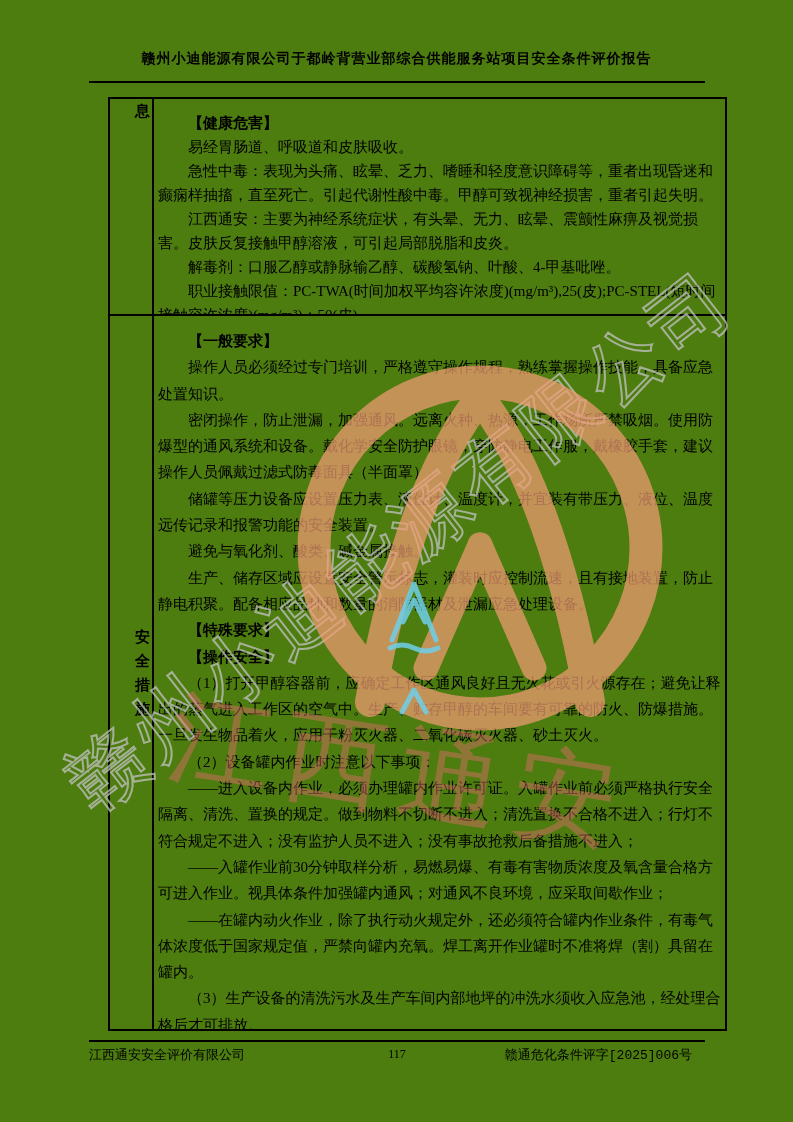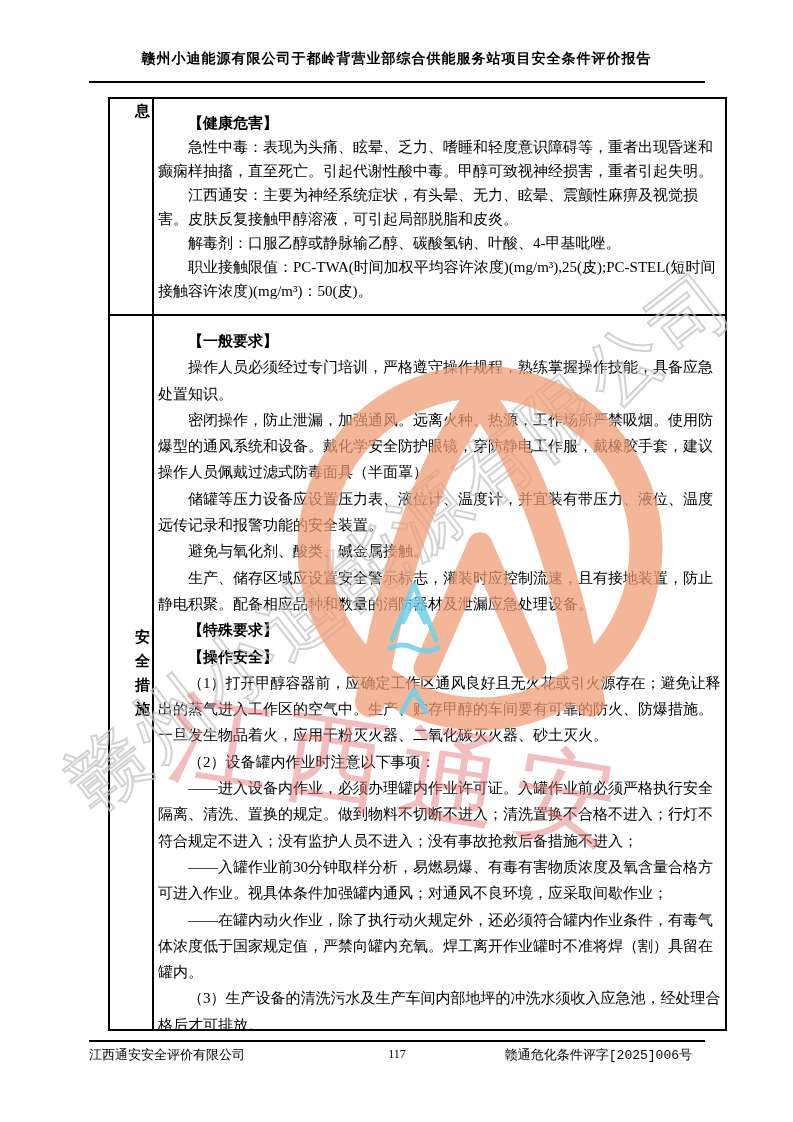--- a/index.html
+++ b/index.html
@@ -1,17 +1,17 @@
 <!DOCTYPE html>
 <html><head>
 <meta charset="utf-8">
 <style>
   html,body { margin:0; padding:0; background:#e8e8e8; }
   .page {
-    position:relative; width:793px; height:1122px; background:#ffffff;
+    position:relative; width:793px; height:1122px; background:#4d7c0f;
     margin:0 auto; overflow:hidden;
     font-family:"Liberation Serif", serif; color:#000;
   }
   
   .header-title {
     position:absolute; top:50px; left:0; right:0; text-align:center;
     font-size:14px; font-weight:bold; letter-spacing:1px;
   }
   .header-rule { position:absolute; top:81px; left:89px; width:616px; height:2px; background:#000; }
 
@@ -63,20 +63,21 @@
   <div class="header-rule"></div>
 
   <div class="doc-table">
 
     <div class="trow trow1">
       <div class="label-cell">
         <div class="label-top">息</div>
       </div>
       <div class="content-cell">
         <p class="hd">【健康危害】</p>
+        <p>易经胃肠道、呼吸道和皮肤吸收。</p>
         <p>急性中毒：表现为头痛、眩晕、乏力、嗜睡和轻度意识障碍等，重者出现昏迷和癫痫样抽搐，直至死亡。引起代谢性酸中毒。甲醇可致视神经损害，重者引起失明。</p>
         <p>江西通安：主要为神经系统症状，有头晕、无力、眩晕、震颤性麻痹及视觉损害。皮肤反复接触甲醇溶液，可引起局部脱脂和皮炎。</p>
         <p>解毒剂：口服乙醇或静脉输乙醇、碳酸氢钠、叶酸、4-甲基吡唑。</p>
         <p>职业接触限值：PC-TWA(时间加权平均容许浓度)(mg/m³),25(皮);PC-STEL(短时间接触容许浓度)(mg/m³)：50(皮)。</p>
       </div>
     </div>
 
     <div class="trow trow2">
       <div class="label-cell">
         <div class="label-vertical">安全措施</div>

